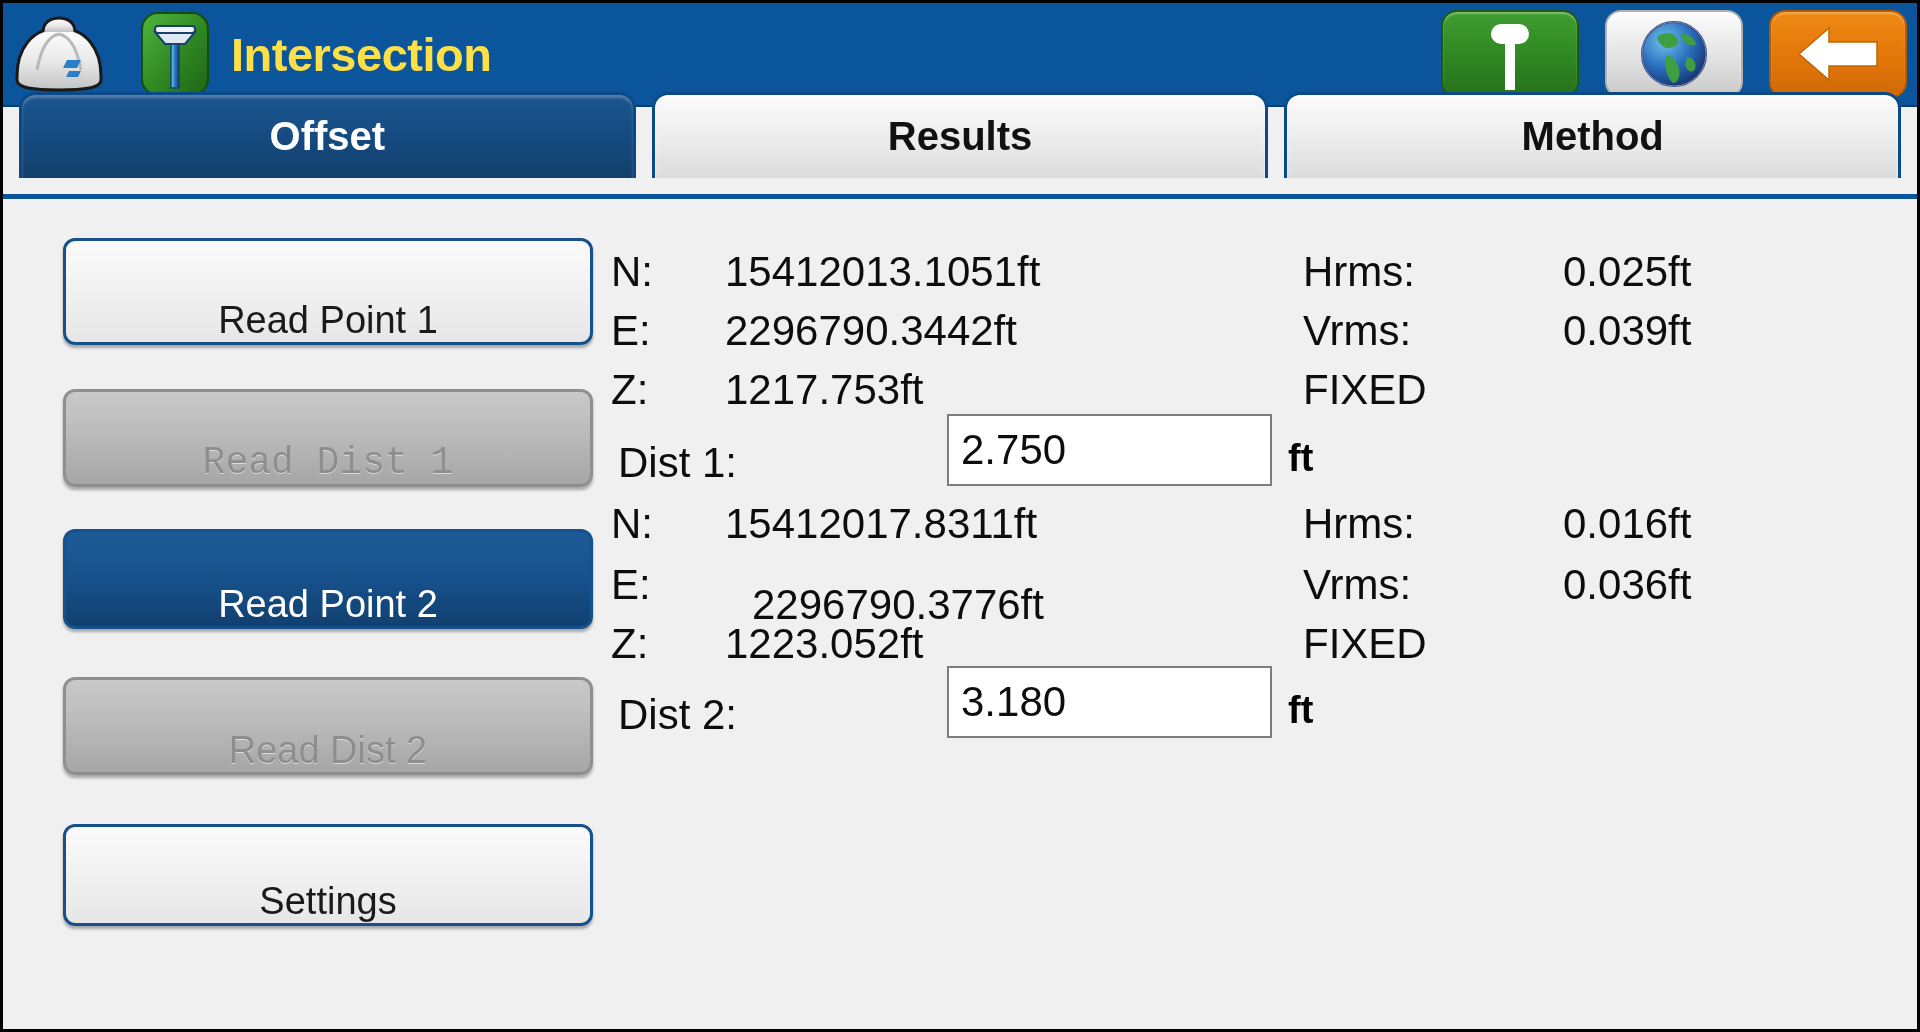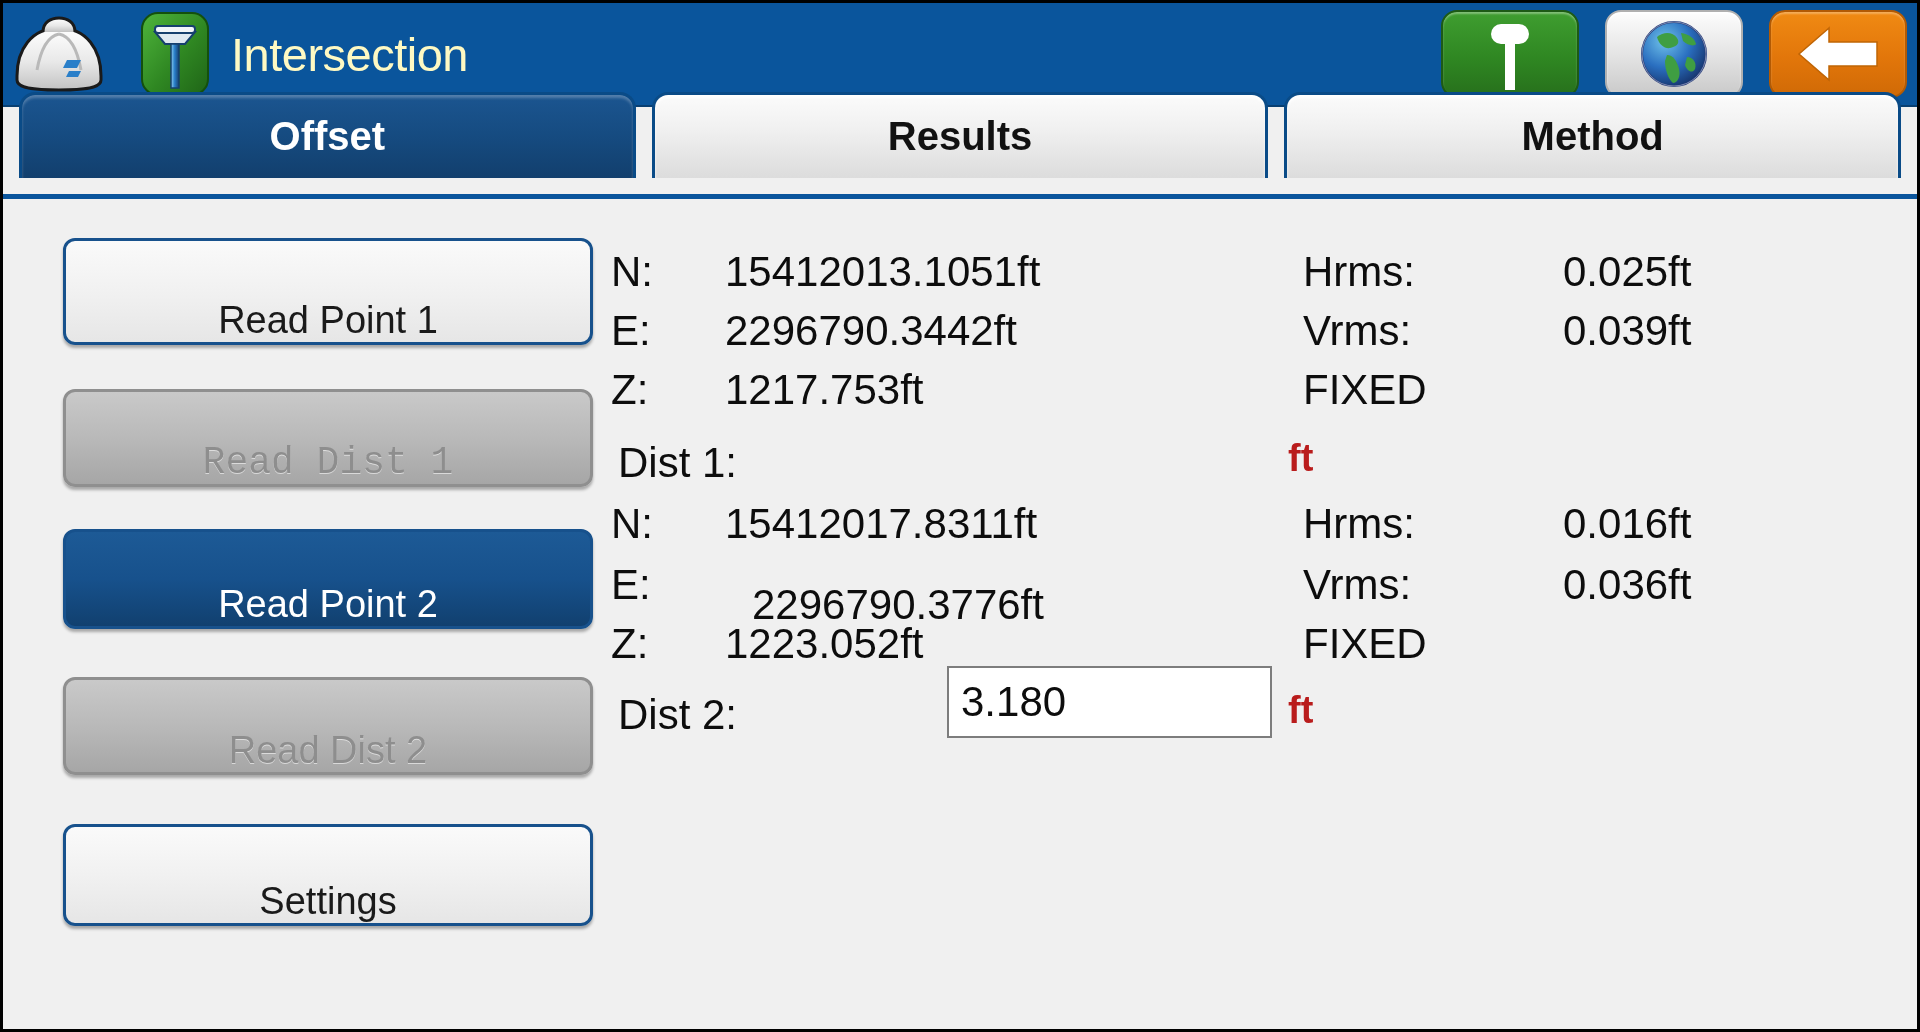--- a/index.html
+++ b/index.html
@@ -35,23 +35,23 @@
     flex: 0 0 auto;
     display: flex; align-items: center; justify-content: center;
   }
   .app-icon {
     width: 68px; height: 84px;
     margin-left: 30px;
     border-radius: 14px;
     flex: 0 0 auto;
   }
   .title-text {
-    color: #fef9c3;
+    color: #fde047;
     font-size: 47px;
-    font-weight: normal;
+    font-weight: bold;
     margin-left: 22px;
     letter-spacing: -0.5px;
     white-space: nowrap;
     text-align: right;
   }
   .titlebar-spacer { flex: 1 1 auto; }
 
   .tb-btn {
     width: 138px; height: 88px;
     border-radius: 16px;
@@ -172,21 +172,21 @@
     display: flex; align-items: center;
     padding-left: 12px;
     font-size: 42px;
     color: #0d0d0d;
   }
   .distunit {
     position: absolute;
     left: 1285px;
     font-size: 38px;
     font-weight: bold;
-    color: #b91c1c;
+    color: #000000;
   }
 </style>
 </head>
 <body>
 
 <div id="app">
 
   <div class="titlebar">
 
     <div class="helmet-icon">
@@ -306,20 +306,21 @@
     <div class="datarow lbl-n" style="top:108px;">E:</div>
     <div class="datarow val-n" style="top:108px;">2296790.3442ft</div>
     <div class="datarow lbl-r" style="top:108px;">Vrms:</div>
     <div class="datarow val-r" style="top:108px;">0.039ft</div>
 
     <div class="datarow lbl-n" style="top:167px;">Z:</div>
     <div class="datarow val-n" style="top:167px;">1217.753ft</div>
     <div class="datarow lbl-r" style="top:167px;">FIXED</div>
 
     <div class="distlabel" style="top:240px;">Dist 1:</div>
+    <div class="distbox" style="top:215px;">2.750</div>
     <div class="distunit" style="top:238px;">ft</div>
 
     <div class="datarow lbl-n" style="top:301px;">N:</div>
     <div class="datarow val-n" style="top:301px;">15412017.8311ft</div>
     <div class="datarow lbl-r" style="top:301px;">Hrms:</div>
     <div class="datarow val-r" style="top:301px;">0.016ft</div>
 
     <div class="datarow lbl-n" style="top:362px;">E:</div>
     <div class="datarow val-n" style="top:382px;margin-left:27px;">2296790.3776ft</div>
     <div class="datarow lbl-r" style="top:362px;">Vrms:</div>

